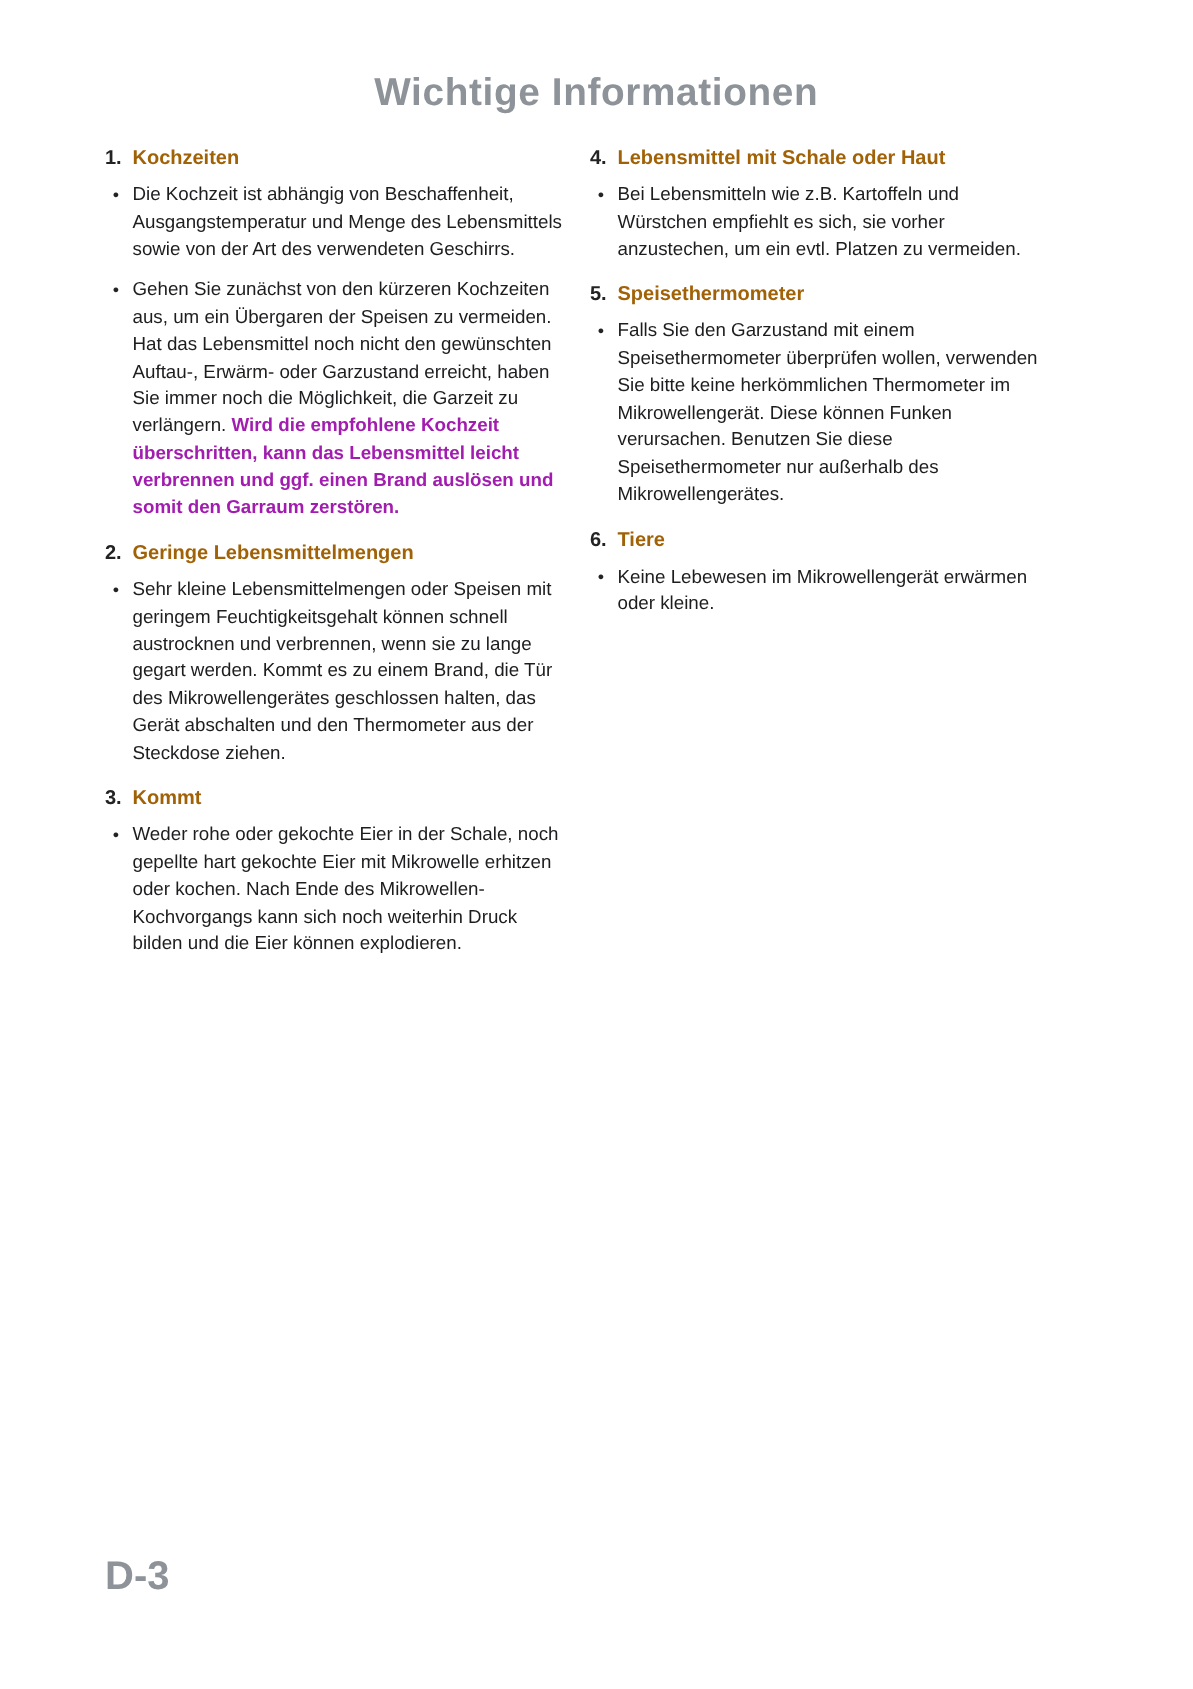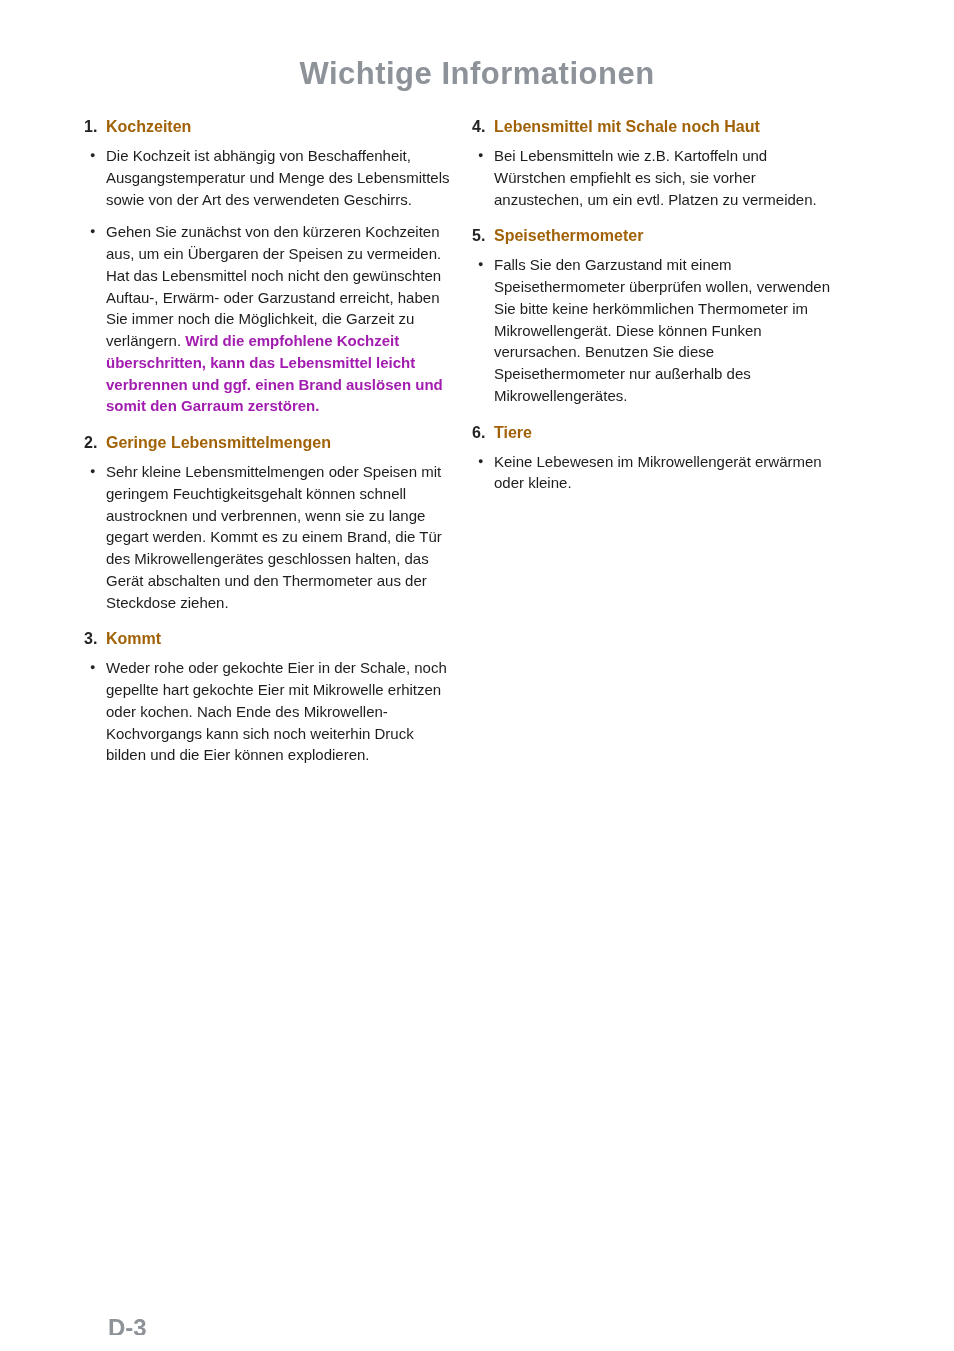--- a/index.html
+++ b/index.html
@@ -68,25 +68,24 @@
     margin: 0;
     width: 344px;
   }
   .bullet-text strong {
     font-weight: 700;
     color: #a21caf;
   }
   .page-number {
     position: absolute;
     left: 84px;
-    top: 1314px;
-    font-size: 24px;
+    top: 1242px;
+    font-size: 32px;
     font-weight: 700;
     color: #8d9399;
-    margin-left: 24px;
   }
 </style>
 </head>
 <body>
 
 <div class="page">
 
   <h1 class="title">Wichtige Informationen</h1>
 
   <div class="columns">
@@ -130,21 +129,21 @@
         </div>
       </div>
 
     </div>
 
     <div class="col">
 
       <div class="section">
         <div class="section-heading">
           <span class="section-number">4.</span>
-          <span class="section-heading-text">Lebensmittel mit Schale noch Haut</span>
+          <span class="section-heading-text">Lebensmittel mit Schale oder Haut</span>
         </div>
         <div class="bullet">
           <span class="bullet-dot">●</span>
           <p class="bullet-text"><span>Bei Lebensmitteln wie z.B. Kartoffeln und Würstchen empfiehlt es sich, sie vorher anzustechen, um ein evtl. Platzen zu vermeiden.</span><strong></strong></p>
         </div>
       </div>
 
       <div class="section">
         <div class="section-heading">
           <span class="section-number">5.</span>

